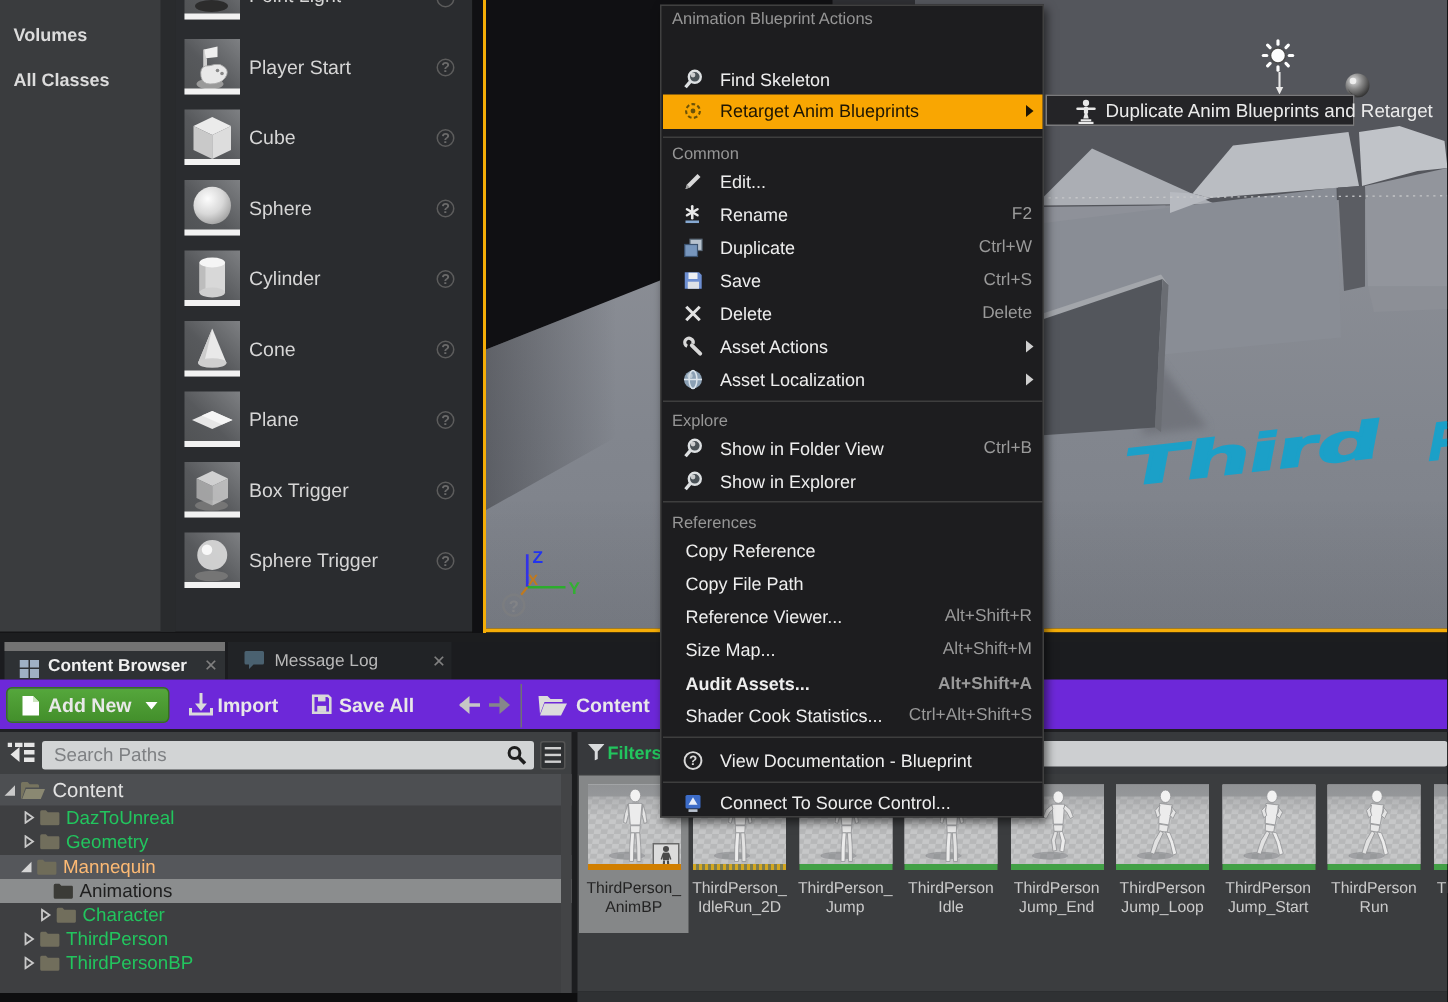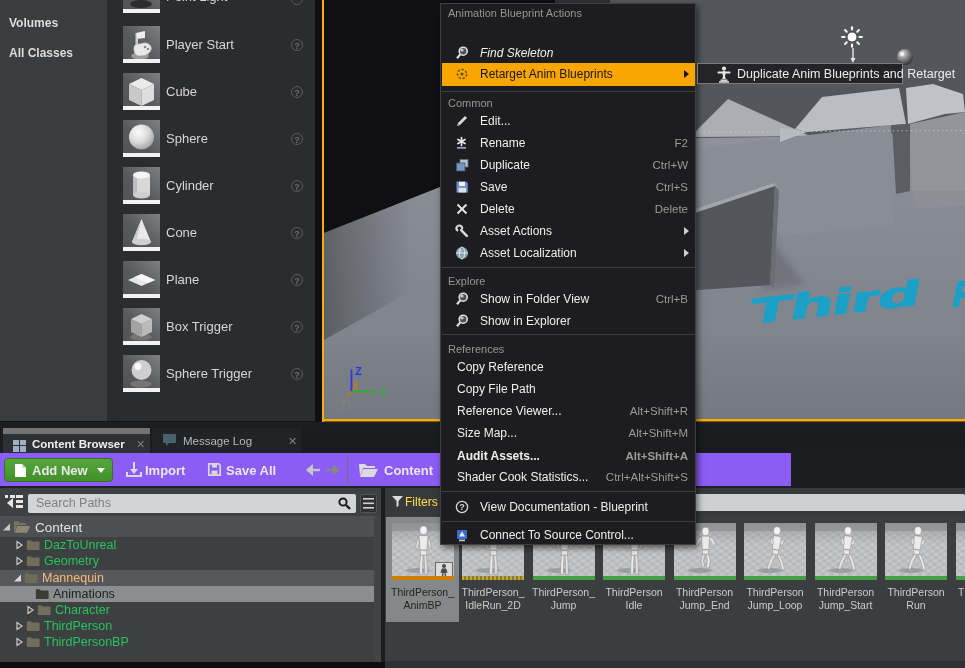--- a/index.html
+++ b/index.html
@@ -27,21 +27,21 @@
 #vp{left:315px;top:0;width:650px;height:428px;background:#0c0c0d;}
 
 
 #cb{left:0;top:422px;width:965px;height:246px;background:#1c1d1f;}
 
 
 #tabbar{position:absolute;left:0;top:6px;width:965px;height:25px;background:#1b1c1f;}
 .tab{position:absolute;top:0;height:25px;}
 .tabtxt{position:absolute;top:50%;transform:translateY(-50%);font-size:11.5px;white-space:nowrap;}
 .tabx{position:absolute;top:50%;transform:translateY(-50%);font-size:11px;color:#808080;}
-#toolbar{position:absolute;left:0;top:31px;width:791px;height:35px;background:#8b5cf6;border-bottom:2px solid #202124;}
+#toolbar{position:absolute;left:0;top:31px;width:965px;height:35px;background:#6d28d9;border-bottom:2px solid #202124;}
 .tbtxt{position:absolute;top:50%;transform:translateY(-50%);font-size:13px;font-weight:bold;color:#e8e8e8;white-space:nowrap;}
 #addnew{position:absolute;left:4px;top:5px;width:109px;height:24px;border-radius:3px;
  background:linear-gradient(#55a73c,#438f2b);border:1px solid #36721f;border-radius:4px;}
 #srchrow{position:absolute;left:0;top:66px;width:381px;height:28px;background:#3e4042;}
 #srchbox{position:absolute;left:28px;top:6px;width:328px;height:19px;background:#d2d4d5;border-radius:2px;}
 #srchbox span{position:absolute;left:8px;top:2px;font-size:12.5px;color:#7e8083;}
 #filtrow{position:absolute;left:385px;top:66px;width:580px;height:28px;background:#37393c;}
 #asrch{position:absolute;left:67px;top:6px;width:513px;height:17px;background:#cdcfd1;border-radius:2px;}
 #treep{position:absolute;left:0;top:94px;width:381px;height:146px;background:#3e3f41;}
 #assetp{position:absolute;left:385px;top:94px;width:580px;height:145px;background:#3b3d3f;}
@@ -363,21 +363,21 @@
               <rect x="0" y="4.5" width="11" height="1.6"></rect>
               <rect x="0" y="9" width="11" height="1.6"></rect>
             </g>
         </svg>
       </div>
     </div>
     <div id="filtrow">
       <svg style="position:absolute;left:7px;top:8px" width="11" height="11" viewBox="0 0 11 11">
         <polygon points="0,0 11,0 6.5,5 6.5,10 4.5,11 4.5,5" fill="#d8dadc"></polygon>
       </svg>
-      <span style="position:absolute;left:20px;top:7px;font-size:12px;font-weight:normal;color:#fde047;">Filters</span>
+      <span style="position:absolute;left:20px;top:7px;font-size:12px;font-weight:bold;color:#22c55e;">Filters</span>
       <div id="asrch"></div>
     </div>
     <div id="treep">
       <div class="trow" style="top:0px;height:21px;font-size:13.5px;color:#e2e2e2;background:#4d4f52;">
         <svg class="tri" style="left:2px" width="9" height="9" viewBox="0 0 9 9">
             <polygon points="8,1 8,8 1,8" fill="#c9c9c9"></polygon>
           </svg>
         <svg class="fico" style="left:13px;width:18px;height:13px" viewBox="0 0 18 13">
           <path d="M1 2 Q1 .8 2 .8 L5.4 .8 L6.8 2.4 L12 2.4 Q13 2.4 13 3.4 L13 4.5 L4 4.5 L1.5 12 L1 12 Z" fill="#77745f"></path>
           <path d="M4.3 5.5 L17 5.5 L14.2 12.2 L1.8 12.2 Z" fill="#8a8872"></path>
@@ -584,21 +584,21 @@
             </svg></div>
         <div class="tstrip" style="background:#42a046;"></div>
         <div class="tlab" style="left:-7px;">ThirdPerson<br>Walk</div>
       </div>
     </div>
     <div style="position:absolute;left:0;top:240px;width:385px;height:6px;background:#0e0e0f;"></div>
     <div style="position:absolute;left:385px;top:239px;width:580px;height:7px;background:#2f3133;"></div>
   </div>
   <div id="menu" class="abs">
     <div class="mhead" style="top:3px;">Animation Blueprint Actions</div>
-    <div class="mrow" style="top:37.5px;font-style:italic;">
+    <div class="mrow" style="top:37.5px;">
       <svg class="micon" viewBox="0 0 14 14">
           <circle cx="8.2" cy="5.2" r="4" fill="#4a5257" stroke="#dde0e2" stroke-width="1.6"></circle>
         <circle cx="7" cy="4" r="1.6" fill="#e8eaeb" opacity=".8"></circle>
         <line x1="5.2" y1="8.4" x2="2" y2="12.2" stroke="#dde0e2" stroke-width="2.2"></line>
         </svg>
       <span class="mtext">Find Skeleton</span>
     </div>
     <div id="mhl"></div>
     <div class="mrow" style="top:59px;">
       <svg class="micon" viewBox="0 0 14 14">

